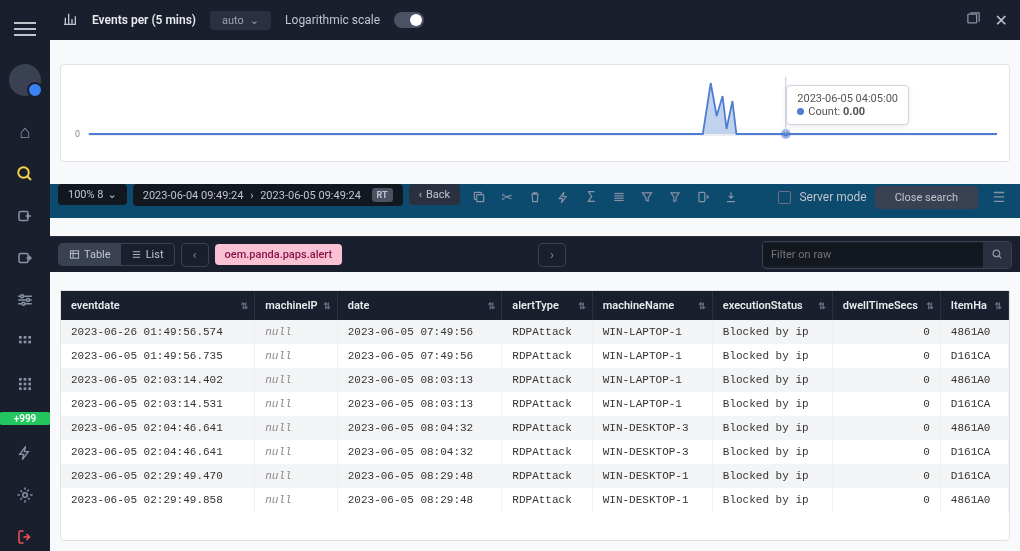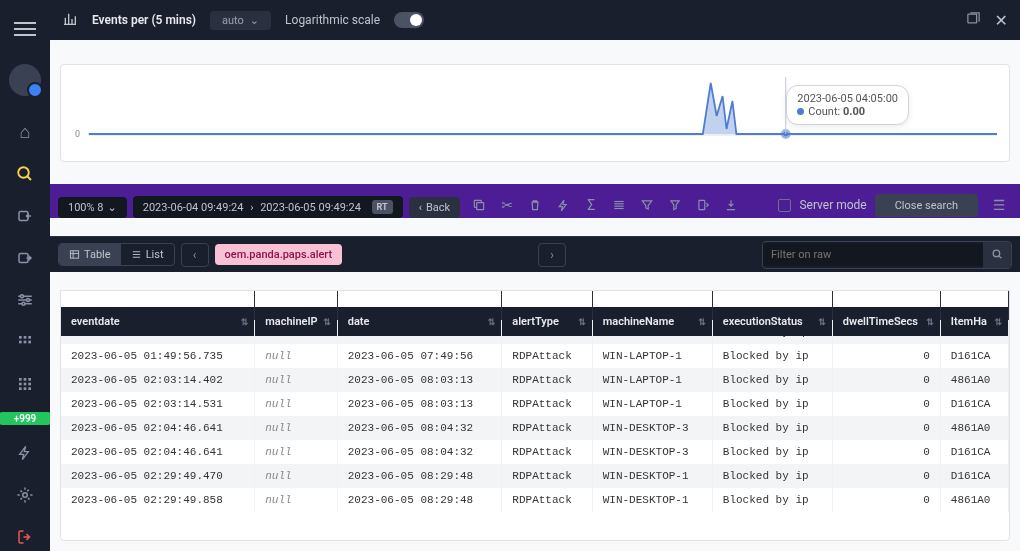--- a/index.html
+++ b/index.html
@@ -14,44 +14,44 @@
 .badge { background:#22c55e; color:#fff; font-size:10px; padding:1px 18px; border-radius:8px; font-weight:600; }
 .main { flex:1; display:flex; flex-direction:column; background:#f8f9fa; overflow:hidden;gap:18px; }
 .topbar { background:#1a1f2e; height:40px; display:flex; align-items:center; padding:0 12px; gap:14px; color:#c0c4cc; font-size:12px; }
 .topbar-title { font-weight:600; color:#e8eaed; }
 .select-auto { background:#2a3040; border:none; color:#9aa1b1; padding:3px 12px; border-radius:4px; font-size:11px; display:flex; align-items:center; gap:6px; }
 .toggle { width:30px; height:16px; background:#4a5264; border-radius:8px; position:relative; }
 .toggle::after { content:''; position:absolute; width:12px; height:12px; background:#fff; border-radius:50%; top:2px; right:2px; }
 .topbar-right { margin-left:auto; display:flex; gap:14px; }
 .chart-area { background:#fff; border:1px solid #e0e2e8; border-radius:4px; margin:6px 10px 4px 10px; height:98px; position:relative; padding:6px 10px; }
 .chart-svg { width:100%; height:70px; }
-.tooltip-box { position:absolute; top:20px; right:100px; background:#fff; border:1px solid #d0d3db; border-radius:12px; padding:6px 10px; font-size:11px; color:#555; box-shadow:0 2px 6px rgba(0,0,0,0.08); }
+.tooltip-box { position:absolute; top:20px; right:100px; background:#fff; border:1px solid #d0d3db; border-radius:4px; padding:6px 10px; font-size:11px; color:#555; box-shadow:0 2px 6px rgba(0,0,0,0.08); }
 .tooltip-box .dot { display:inline-block; width:7px; height:7px; background:#4e7dd1; border-radius:50%; margin-right:4px; }
 .xaxis { display:flex; justify-content:space-between; font-size:10px; color:#888; padding:2px 20px 0 30px; }
-.toolbar { background:#4c1d95; height:34px; display:flex; align-items:flex-end; padding:0 8px; gap:6px; color:#c0c4cc; font-size:12px; }
+.toolbar { background:#0c4a6e; height:34px; display:flex; align-items:flex-start; padding:0 8px; gap:6px; color:#c0c4cc; font-size:12px; }
 .tb-btn { background:#2a3040; padding:4px 10px; border-radius:4px; cursor:pointer; display:flex; align-items:center; gap:4px; font-size:11px; }
 .tb-btn.dark { background:#131720; }
 .rt-badge { background:#4a5264; font-size:9px; padding:2px 5px; border-radius:3px; font-weight:700; }
 .tb-icons { display:flex; gap:2px; }
 .tb-ic { width:26px; height:26px; display:flex; align-items:center; justify-content:center; color:#8a92a6; cursor:pointer; font-size:14px; }
 .tb-right { margin-left:auto; display:flex; align-items:center; gap:8px; }
 .checkbox { width:13px; height:13px; border:1px solid #6a7185; border-radius:2px; }
 .close-search { background:#3a4152; padding:5px 20px; border-radius:4px; font-size:11px; }
 .subtoolbar { background:#1a1f2e; height:36px; border-top:1px solid #2a3040; display:flex; align-items:center; padding:0 8px; gap:6px; }
 .view-toggle { display:flex; border:1px solid #3a4152; border-radius:4px; overflow:hidden; }
 .view-btn { padding:4px 10px; font-size:11px; color:#c0c4cc; cursor:pointer; display:flex; align-items:center; gap:4px; }
 .view-btn.active { background:#3a4152; }
 .nav-arrow { width:28px; height:24px; border:1px solid #3a4152; border-radius:4px; display:flex; align-items:center; justify-content:center; color:#8a92a6; cursor:pointer; font-size:12px; }
 .query-tag { background:#f9c2d4; color:#8a1548; padding:4px 10px; border-radius:4px; font-size:11px; font-weight:500; }
 .filter-box { margin-left:auto; display:flex; align-items:center; border:1px solid #3a4152; border-radius:4px; overflow:hidden; }
 .filter-input { background:#131720; border:none; color:#c0c4cc; padding:5px 8px; font-size:11px; width:220px; outline:none; }
 .filter-btn { background:#2a3040; width:28px; height:26px; display:flex; align-items:center; justify-content:center; color:#8a92a6; }
 .table-wrap { flex:1; overflow:auto; background:#fff; margin:0 10px 10px 10px; border:1px solid #e0e2e8; border-radius:0 0 4px 4px; }
 table { width:100%; border-collapse:collapse; font-size:12px; }
-thead { background:#1a1f2e; color:#e8eaed; position:sticky; top:16px; }
+thead { background:#1a1f2e; color:#e8eaed; position:sticky; top:0; }
 th { text-align:left; padding:8px 10px; font-weight:600; font-size:11px; border-right:1px solid #2a3040; position:relative; white-space:nowrap; }
 .sort { position:absolute; right:6px; top:50%; transform:translateY(-50%); font-size:9px; color:#6a7185; }
 tbody tr:nth-child(odd) { background:#f3f4f6; }
 tbody tr:nth-child(even) { background:#fff; }
 td { padding:6px 10px; font-family:'Courier New',monospace; font-size:11px; color:#333; white-space:nowrap; border-right:1px solid #eef0f4; }
 td.null { font-style:italic; color:#888; }
 td.num { text-align:right; }
 ::-webkit-scrollbar { height:10px; width:10px; }
 ::-webkit-scrollbar-track { background:#e8eaef; }
 ::-webkit-scrollbar-thumb { background:#b0b6c4; border-radius:5px; }

